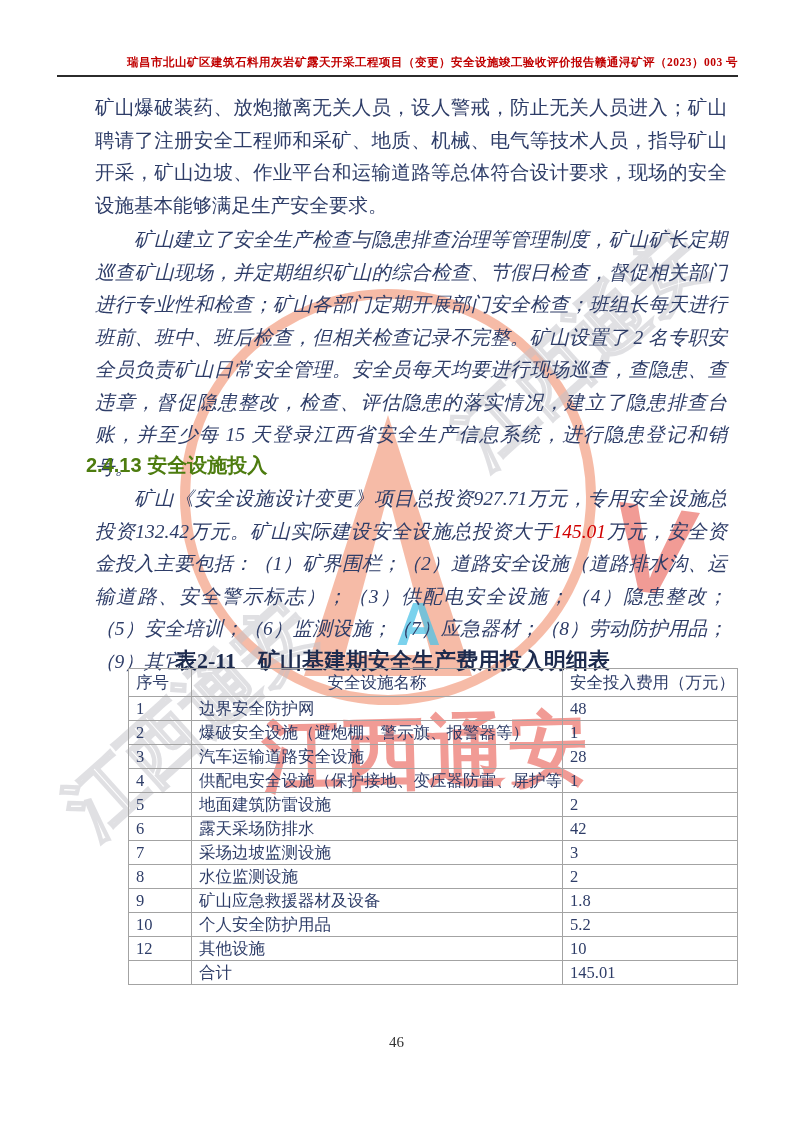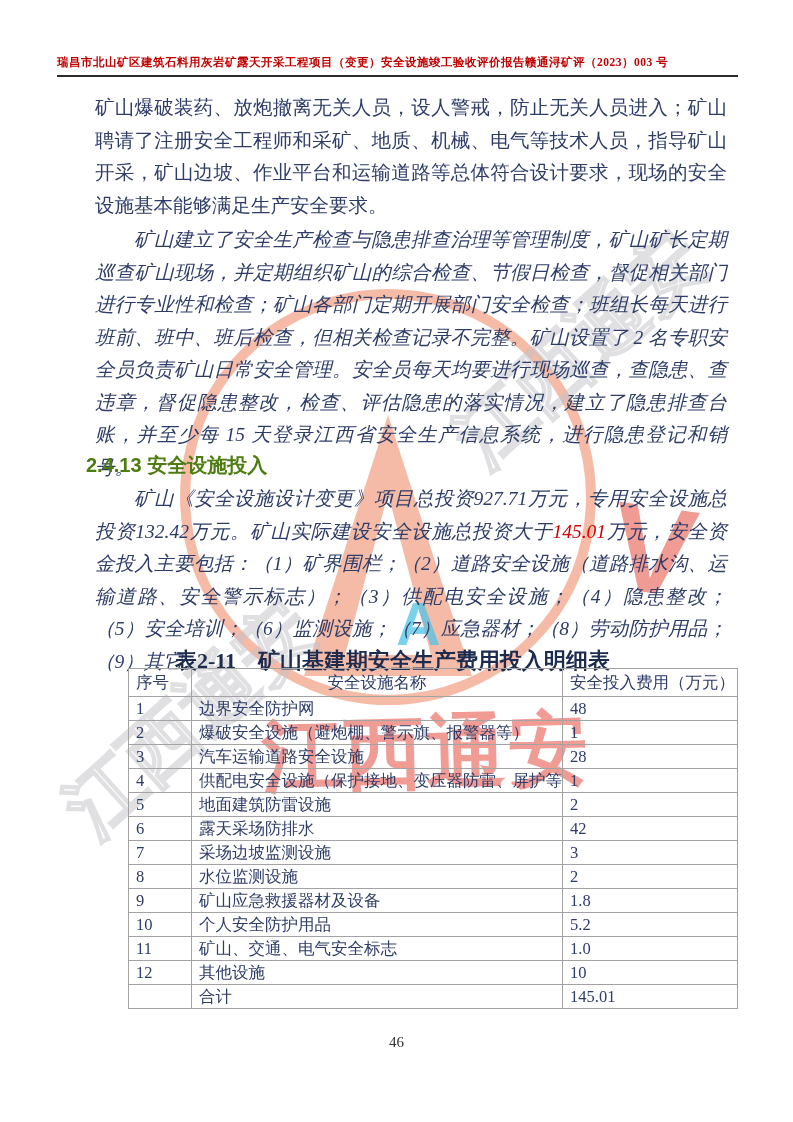--- a/index.html
+++ b/index.html
@@ -7,21 +7,21 @@
     position:relative;
     width:793px;height:1122px;
     background:#ffffff;
     margin:0 auto;
     overflow:hidden;
     font-family:"Liberation Serif","DejaVu Serif",serif;
   }
   
   .header{
     position:absolute;left:57px;top:55px;width:681px;
-    display:flex;justify-content:flex-start;align-items:flex-end;
+    display:flex;justify-content:flex-end;align-items:flex-end;
     color:#c00000;font-weight:bold;font-size:11.5px;letter-spacing:.5px;
     padding-bottom:5px;border-bottom:2px solid #2b2b2b;
   }
   
   .para{
     position:absolute;left:95px;width:632px;
     font-size:19.5px;line-height:32.5px;color:#2e3d68;
     text-align:justify;
   }
   .indent{text-indent:2em;font-style:italic;}
@@ -176,25 +176,20 @@
           <td class="c0">9</td>
           <td class="c1">矿山应急救援器材及设备</td>
           <td class="c2">1.8</td>
         </tr>
         <tr>
           <td class="c0">10</td>
           <td class="c1">个人安全防护用品</td>
           <td class="c2">5.2</td>
         </tr>
         <tr>
-          <td class="c0">11</td>
-          <td class="c1">矿山、交通、电气安全标志</td>
-          <td class="c2">1.0</td>
-        </tr>
-        <tr>
           <td class="c0">12</td>
           <td class="c1">其他设施</td>
           <td class="c2">10</td>
         </tr>
         <tr>
           <td class="c0"></td>
           <td class="c1">合计</td>
           <td class="c2">145.01</td>
         </tr>
       </tbody>

